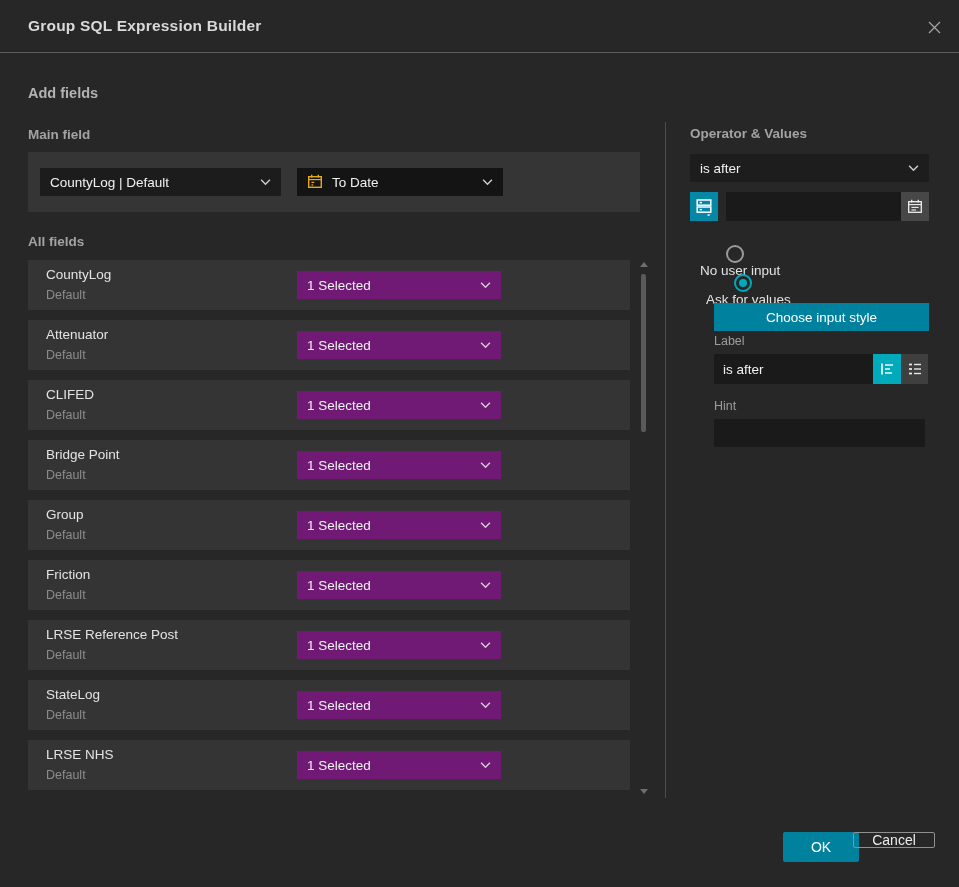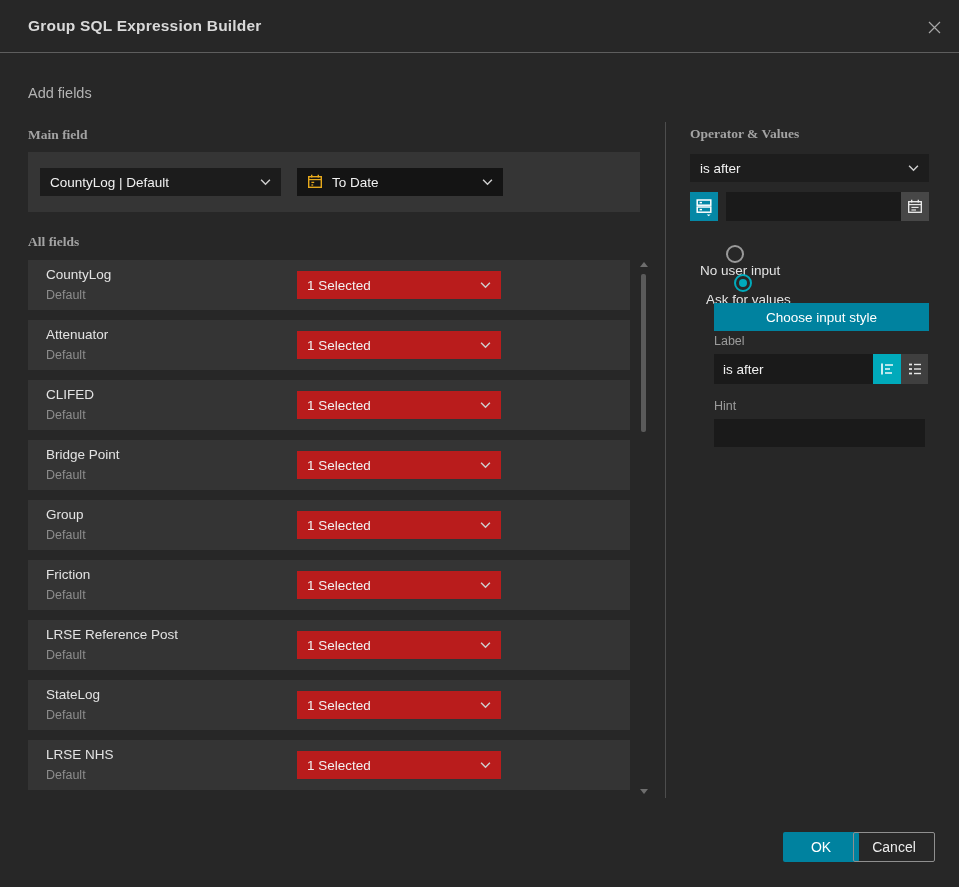--- a/index.html
+++ b/index.html
@@ -7,34 +7,34 @@
     position:relative;width:959px;height:887px;background:#272727;
     font-family:"Liberation Sans",sans-serif;overflow:hidden;
     color:#e3e3e3;
   }
   .abs{position:absolute;}
   
   .hdr{position:absolute;left:0;top:0;width:959px;height:52px;border-bottom:1px solid #5e5e5e;}
   .hdr-title{position:absolute;left:28px;top:0;line-height:52px;font-size:15.5px;font-weight:700;color:#d9d9d9;letter-spacing:.2px;}
   .close-btn{position:absolute;right:14px;top:16px;width:22px;height:22px;display:flex;align-items:center;justify-content:center;cursor:pointer;}
   
-  .h-add{font-size:14.5px;font-weight:400;color:#b3b3b3;}
-  .h-sec{font-size:13.5px;font-weight:700;color:#a3a3a3;font-family:Liberation Serif, serif;}
+  .h-add{font-size:14.5px;font-weight:700;color:#b3b3b3;}
+  .h-sec{font-size:13.5px;font-weight:700;color:#a3a3a3;}
   .h-lbl{font-size:12.5px;color:#9c9c9c;}
   
   .panel{background:#353535;}
   .card{background:#343434;height:50px;margin-bottom:10px;position:relative;}
   .fname{position:absolute;left:18px;top:7px;font-size:13.5px;color:#e3e3e3;}
   .fsub{position:absolute;left:18px;top:28px;font-size:12.5px;color:#8d8d8d;}
   
   .sel{display:flex;align-items:center;box-sizing:border-box;padding:0 10px;font-size:13.5px;color:#f1f1f1;cursor:pointer;}
   .sel .grow{flex:1;overflow:hidden;white-space:nowrap;}
   .sel-dark1{background:#1c1c1c;}
   .sel-dark2{background:#141414;}
-  .sel-dark3{background:#b91c1c;}
+  .sel-dark3{background:#701a75;}
   .sel-dark4{background:#1d1d1d;}
   
   .inp{box-sizing:border-box;background:#1a1a1a;border:none;color:#f1f1f1;font-size:13.5px;padding:0 9px;font-family:"Liberation Sans",sans-serif;outline:none;}
   .icon-btn{display:flex;align-items:center;justify-content:center;cursor:pointer;box-sizing:border-box;}
   
   .radio-row{position:absolute;display:flex;align-items:center;cursor:pointer;flex-direction:column;}
   .radio{width:14px;height:14px;border-radius:50%;border:2px solid #9a9a9a;box-sizing:content-box;position:relative;}
   .radio.on{border-color:#00aabb;}
   .radio.on::after{content:"";position:absolute;left:3px;top:3px;width:8px;height:8px;border-radius:50%;background:#00aabb;}
   .radio-lbl{margin-left:10px;font-size:13.5px;color:#e3e3e3;}
@@ -261,17 +261,17 @@
       <line x1="9" y1="14.5" x2="16" y2="14.5" stroke="#e6e6e6" stroke-width="1.4"></line>
     </svg>
   </div>
 
   <div class="abs h-lbl" style="left:714px;top:399px;">Hint</div>
   <input class="abs inp" style="left: 714px; top: 419px; width: 211px; height: 28px;" value="">
 
   <div class="abs btn btn-accent" style="left:769px;top:832px;width:76px;height:30px;font-size:14px;margin-left:14px;">
     <span>OK</span>
   </div>
-  <div class="abs btn btn-ghost" style="left:853px;top:832px;width:82px;height:30px;">
+  <div class="abs btn btn-ghost" style="left:853px;top:832px;width:82px;height:16px;">
     <span>Cancel</span>
   </div>
 
 </div>
 
 </body></html>

